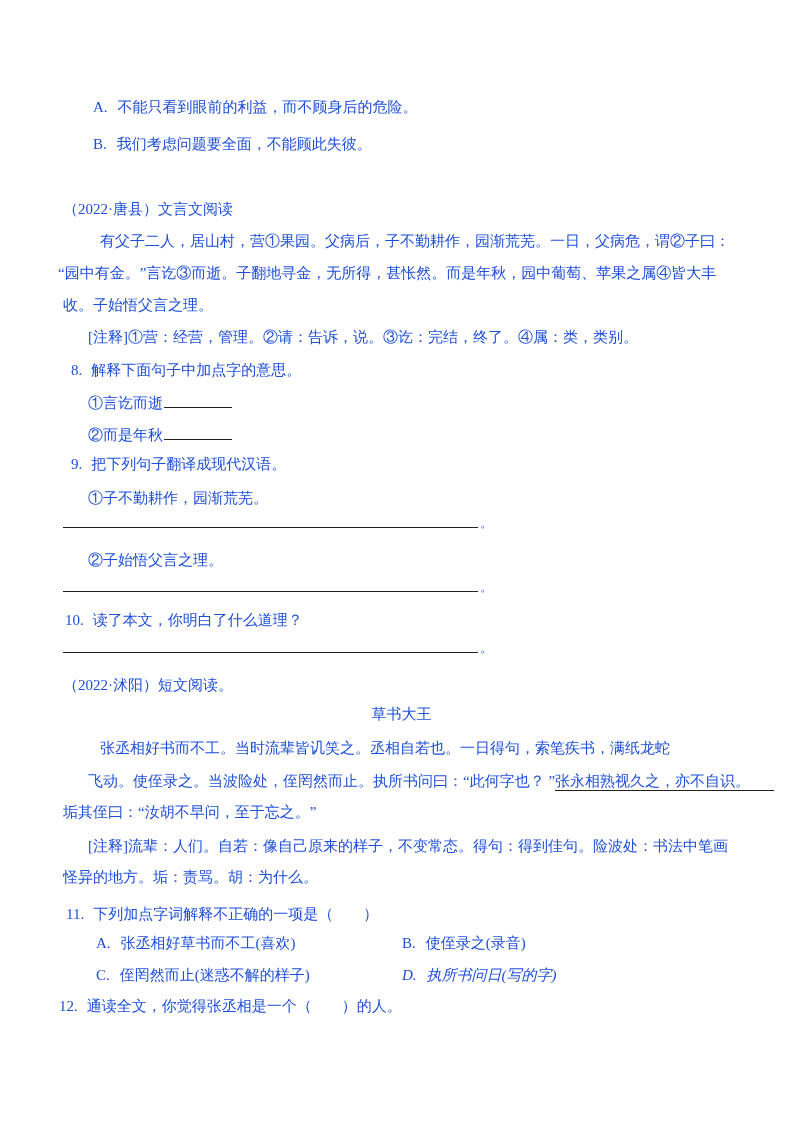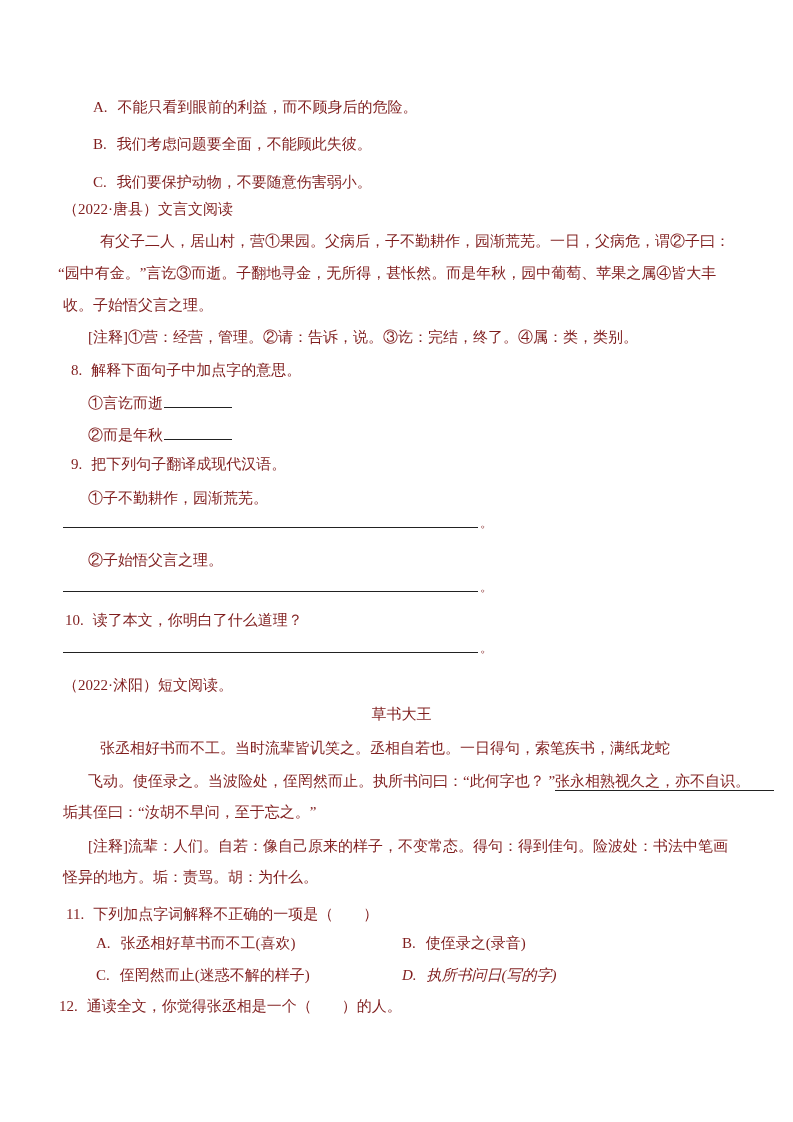--- a/index.html
+++ b/index.html
@@ -3,21 +3,21 @@
 <meta charset="utf-8">
 <style>
   html,body{margin:0;padding:0;background:#e8e8e8;}
   .page{
     position:relative;
     width:793px;height:1122px;
     background:#ffffff;
     margin:0 auto;
     font-family:"Liberation Serif","DejaVu Serif",serif;
     font-size:15px;
-    color:#7f1d1d;
+    color:#1d4ed8;
     overflow:hidden;
   }
   .abs{position:absolute;white-space:nowrap;line-height:22px;}
   .num{display:inline-block;}
   .qtext{display:inline-block;margin-left:9px;}
   .optlabel{display:inline-block;}
   .opttext{display:inline-block;margin-left:10px;}
   .blank{
     display:inline-block;width:68px;height:15px;
     border-bottom:1px solid #222;
@@ -34,23 +34,20 @@
 </head>
 <body>
 
 <div class="page">
 
   <div class="abs" style="left:93px;top:96px;">
     <span class="optlabel">A.</span><span class="opttext">不能只看到眼前的利益，而不顾身后的危险。</span>
   </div>
   <div class="abs" style="left:93px;top:133px;">
     <span class="optlabel">B.</span><span class="opttext">我们考虑问题要全面，不能顾此失彼。</span>
-  </div>
-  <div class="abs" style="left:93px;top:171px;">
-    <span class="optlabel">C.</span><span class="opttext">我们要保护动物，不要随意伤害弱小。</span>
   </div>
 
   <div class="abs" style="left:63px;top:198px;">（2022·唐县）文言文阅读</div>
 
   <div class="abs" style="left:100px;top:230px;">有父子二人，居山村，营①果园。父病后，子不勤耕作，园渐荒芜。一日，父病危，谓②子曰：</div>
   <div class="abs" style="left:58px;top:262px;">“园中有金。”言讫③而逝。子翻地寻金，无所得，甚怅然。而是年秋，园中葡萄、苹果之属④皆大丰</div>
   <div class="abs" style="left:63px;top:294px;">收。子始悟父言之理。</div>
 
   <div class="abs" style="left:88px;top:326px;">[注释]①营：经营，管理。②请：告诉，说。③讫：完结，终了。④属：类，类别。</div>
 

